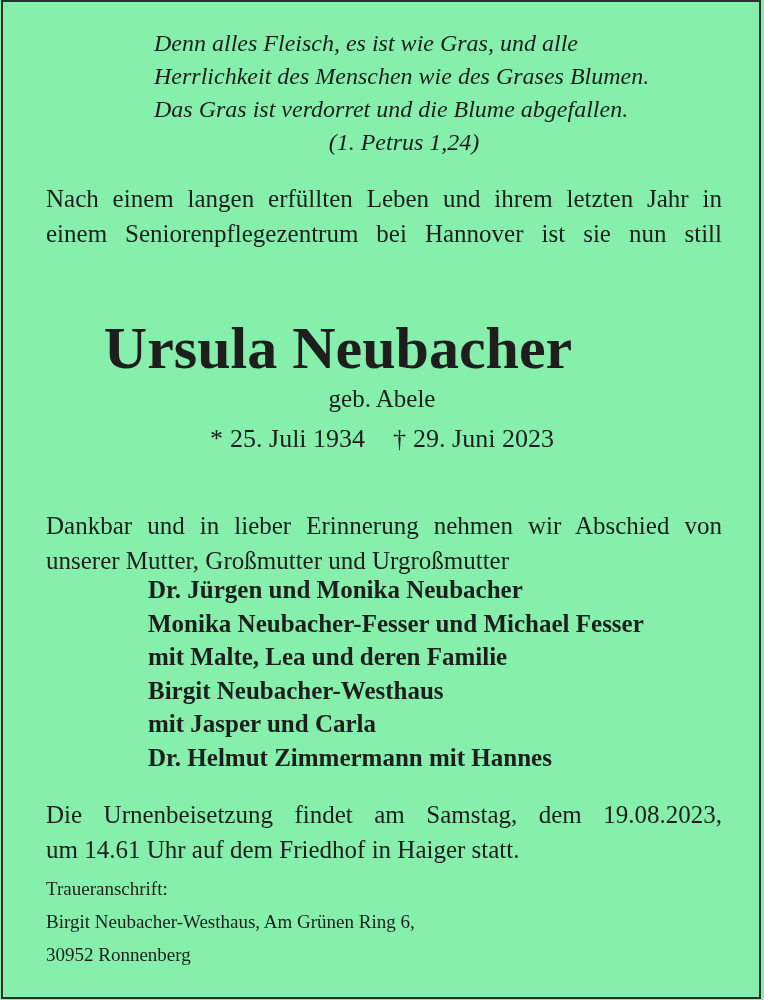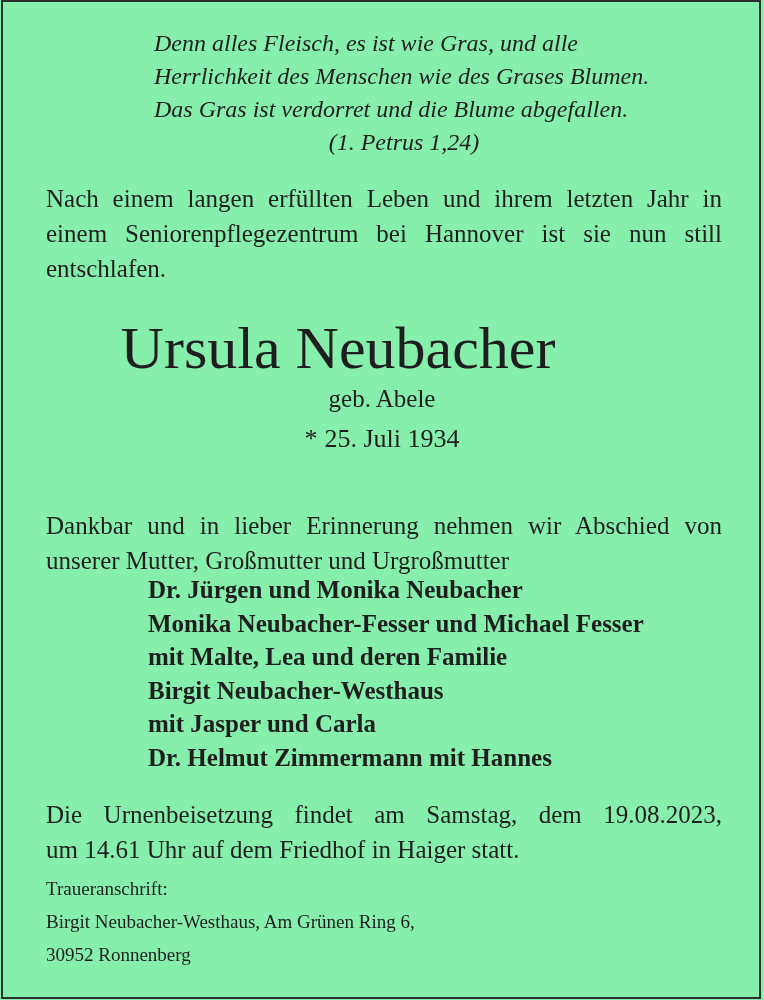--- a/index.html
+++ b/index.html
@@ -41,21 +41,21 @@
   .jl { text-align: justify; text-align-last: justify; }
   .ll { text-align: left; }
 
   .intro   { top: 181px; }
   .name {
     position: absolute;
     left: 0; top: 316px; width: 676px;
     text-align: center;
     font-size: 60px;
     line-height: 64px;
-    font-weight: 400;
+    font-weight: 700;
   }
   .maiden {
     position: absolute;
     left: 0; top: 383px; width: 764px;
     text-align: center;
     font-size: 25px;
     line-height: 32px;
   }
   .dates {
     position: absolute;
@@ -99,29 +99,29 @@
   <div class="quote">
     <div class="qline">Denn alles Fleisch, es ist wie Gras, und alle</div>
     <div class="qline">Herrlichkeit des Menschen wie des Grases Blumen.</div>
     <div class="qline">Das Gras ist verdorret und die Blume abgefallen.</div>
     <div class="qattr">(1. Petrus 1,24)</div>
   </div>
 
   <div class="para intro">
     <div class="jl">Nach einem langen erfüllten Leben und ihrem letzten Jahr in</div>
     <div class="jl">einem Seniorenpflegezentrum bei Hannover ist sie nun still</div>
-    <div class="ll">entschlafen.</div>
   </div>
 
   <h1 class="name">Ursula Neubacher</h1>
 
   <div class="maiden">geb. Abele</div>
 
   <div class="dates">
     <span><span class="sym">*</span><span>25. Juli 1934</span></span>
+    <span><span class="sym">†</span><span>29. Juni 2023</span></span>
   </div>
 
   <div class="para farewell">
     <div class="jl">Dankbar und in lieber Erinnerung nehmen wir Abschied von</div>
     <div class="ll">unserer Mutter, Großmutter und Urgroßmutter</div>
   </div>
 
   <div class="mourners">
     <div class="mline">Dr. Jürgen und Monika Neubacher</div>
     <div class="mline">Monika Neubacher-Fesser und Michael Fesser</div>

